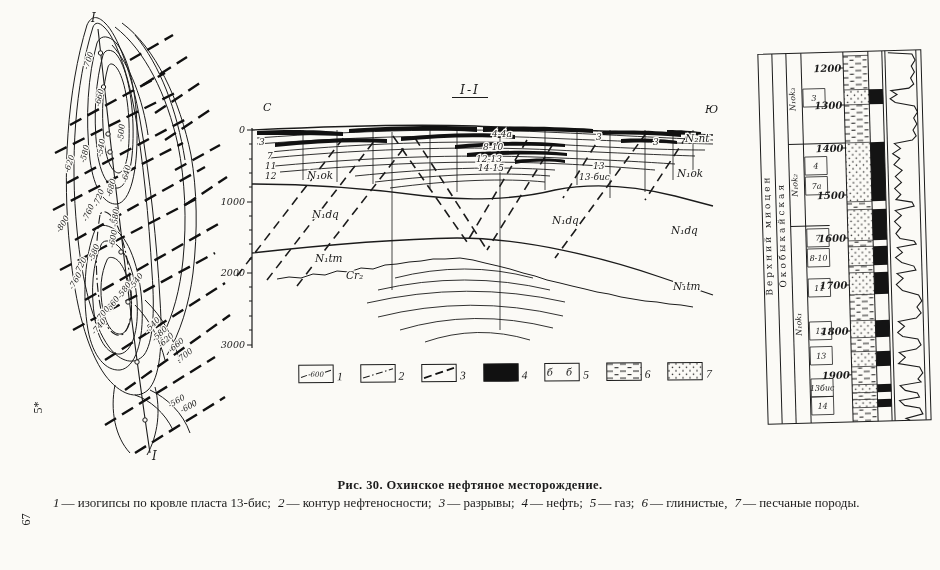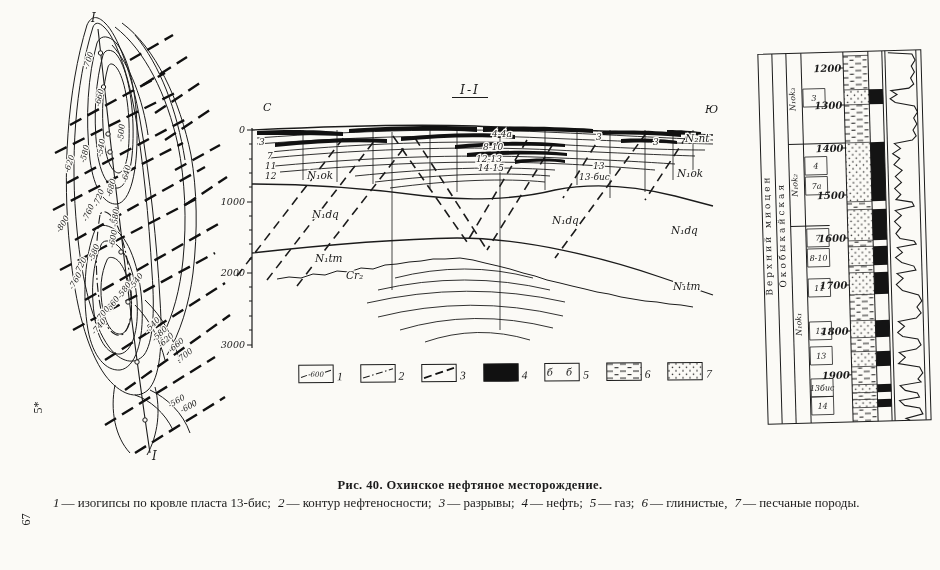--- a/index.html
+++ b/index.html
@@ -376,14 +376,14 @@
         <text x="44" y="50" class="subsu" text-anchor="middle" transform="rotate(-90 44 50)">N₁ok₃</text>
         <text x="44" y="136" class="subsu" text-anchor="middle" transform="rotate(-90 44 136)">N₁ok₂</text>
         <text x="44" y="275" class="subsu" text-anchor="middle" transform="rotate(-90 44 275)">N₁ok₁</text>
         <text x="16" y="185" class="vtext" text-anchor="middle" transform="rotate(-90 16 185)">Верхний миоцен</text>
         <text x="30" y="185" class="vtext" text-anchor="middle" transform="rotate(-90 30 185)">Окобыкайская</text>
       </g>
     <path d="M138,6 L162,8 L165,14 L161,20 L164,26 L160,32 L163,38 L158,42 L140,44 L146,48 L139,52 L144,56 L163,60 L166,66 L162,72 L165,78 L161,84 L164,90 L160,94 L142,97 L148,102 L140,107 L147,112 L141,118 L149,124 L142,130 L148,136 L141,142 L147,148 L142,153 L158,156 L160,160 L141,164 L147,169 L140,175 L146,181 L141,187 L145,192 L159,195 L161,198 L142,201 L147,206 L140,211 L146,216 L158,220 L160,224 L141,227 L147,232 L140,238 L146,244 L162,249 L165,255 L160,261 L164,267 L159,272 L141,275 L147,280 L140,286 L145,290 L160,293 L163,299 L158,303 L141,306 L147,311 L140,317 L161,321 L164,327 L159,333 L162,336 L141,339 L146,344 L158,347 L160,351 L140,354 L145,359 L160,362 L163,368 L146,372 L150,374" fill="none" stroke="#1b1b1b" stroke-width="1.1"></path>
   </g>
 </svg>
 
-<div class="caption-title">Рис. 40. Охинское нефтяное месторождение.</div>
+<div class="caption-title">Рис. 30. Охинское нефтяное месторождение.</div>
 <div class="caption-body" id="caption-body"><span class="cap-num">1</span><span class="cap-seg">— изогипсы по кровле пласта 13-бис;</span><span class="cap-num">2</span><span class="cap-seg">— контур нефтеносности;</span><span class="cap-num">3</span><span class="cap-seg">— разрывы;</span><span class="cap-num">4</span><span class="cap-seg">— нефть;</span><span class="cap-num">5</span><span class="cap-seg">— газ;</span><span class="cap-num">6</span><span class="cap-seg">— глинистые,</span><span class="cap-num">7</span><span class="cap-seg">— песчаные породы.</span></div>
 
 </body></html>

